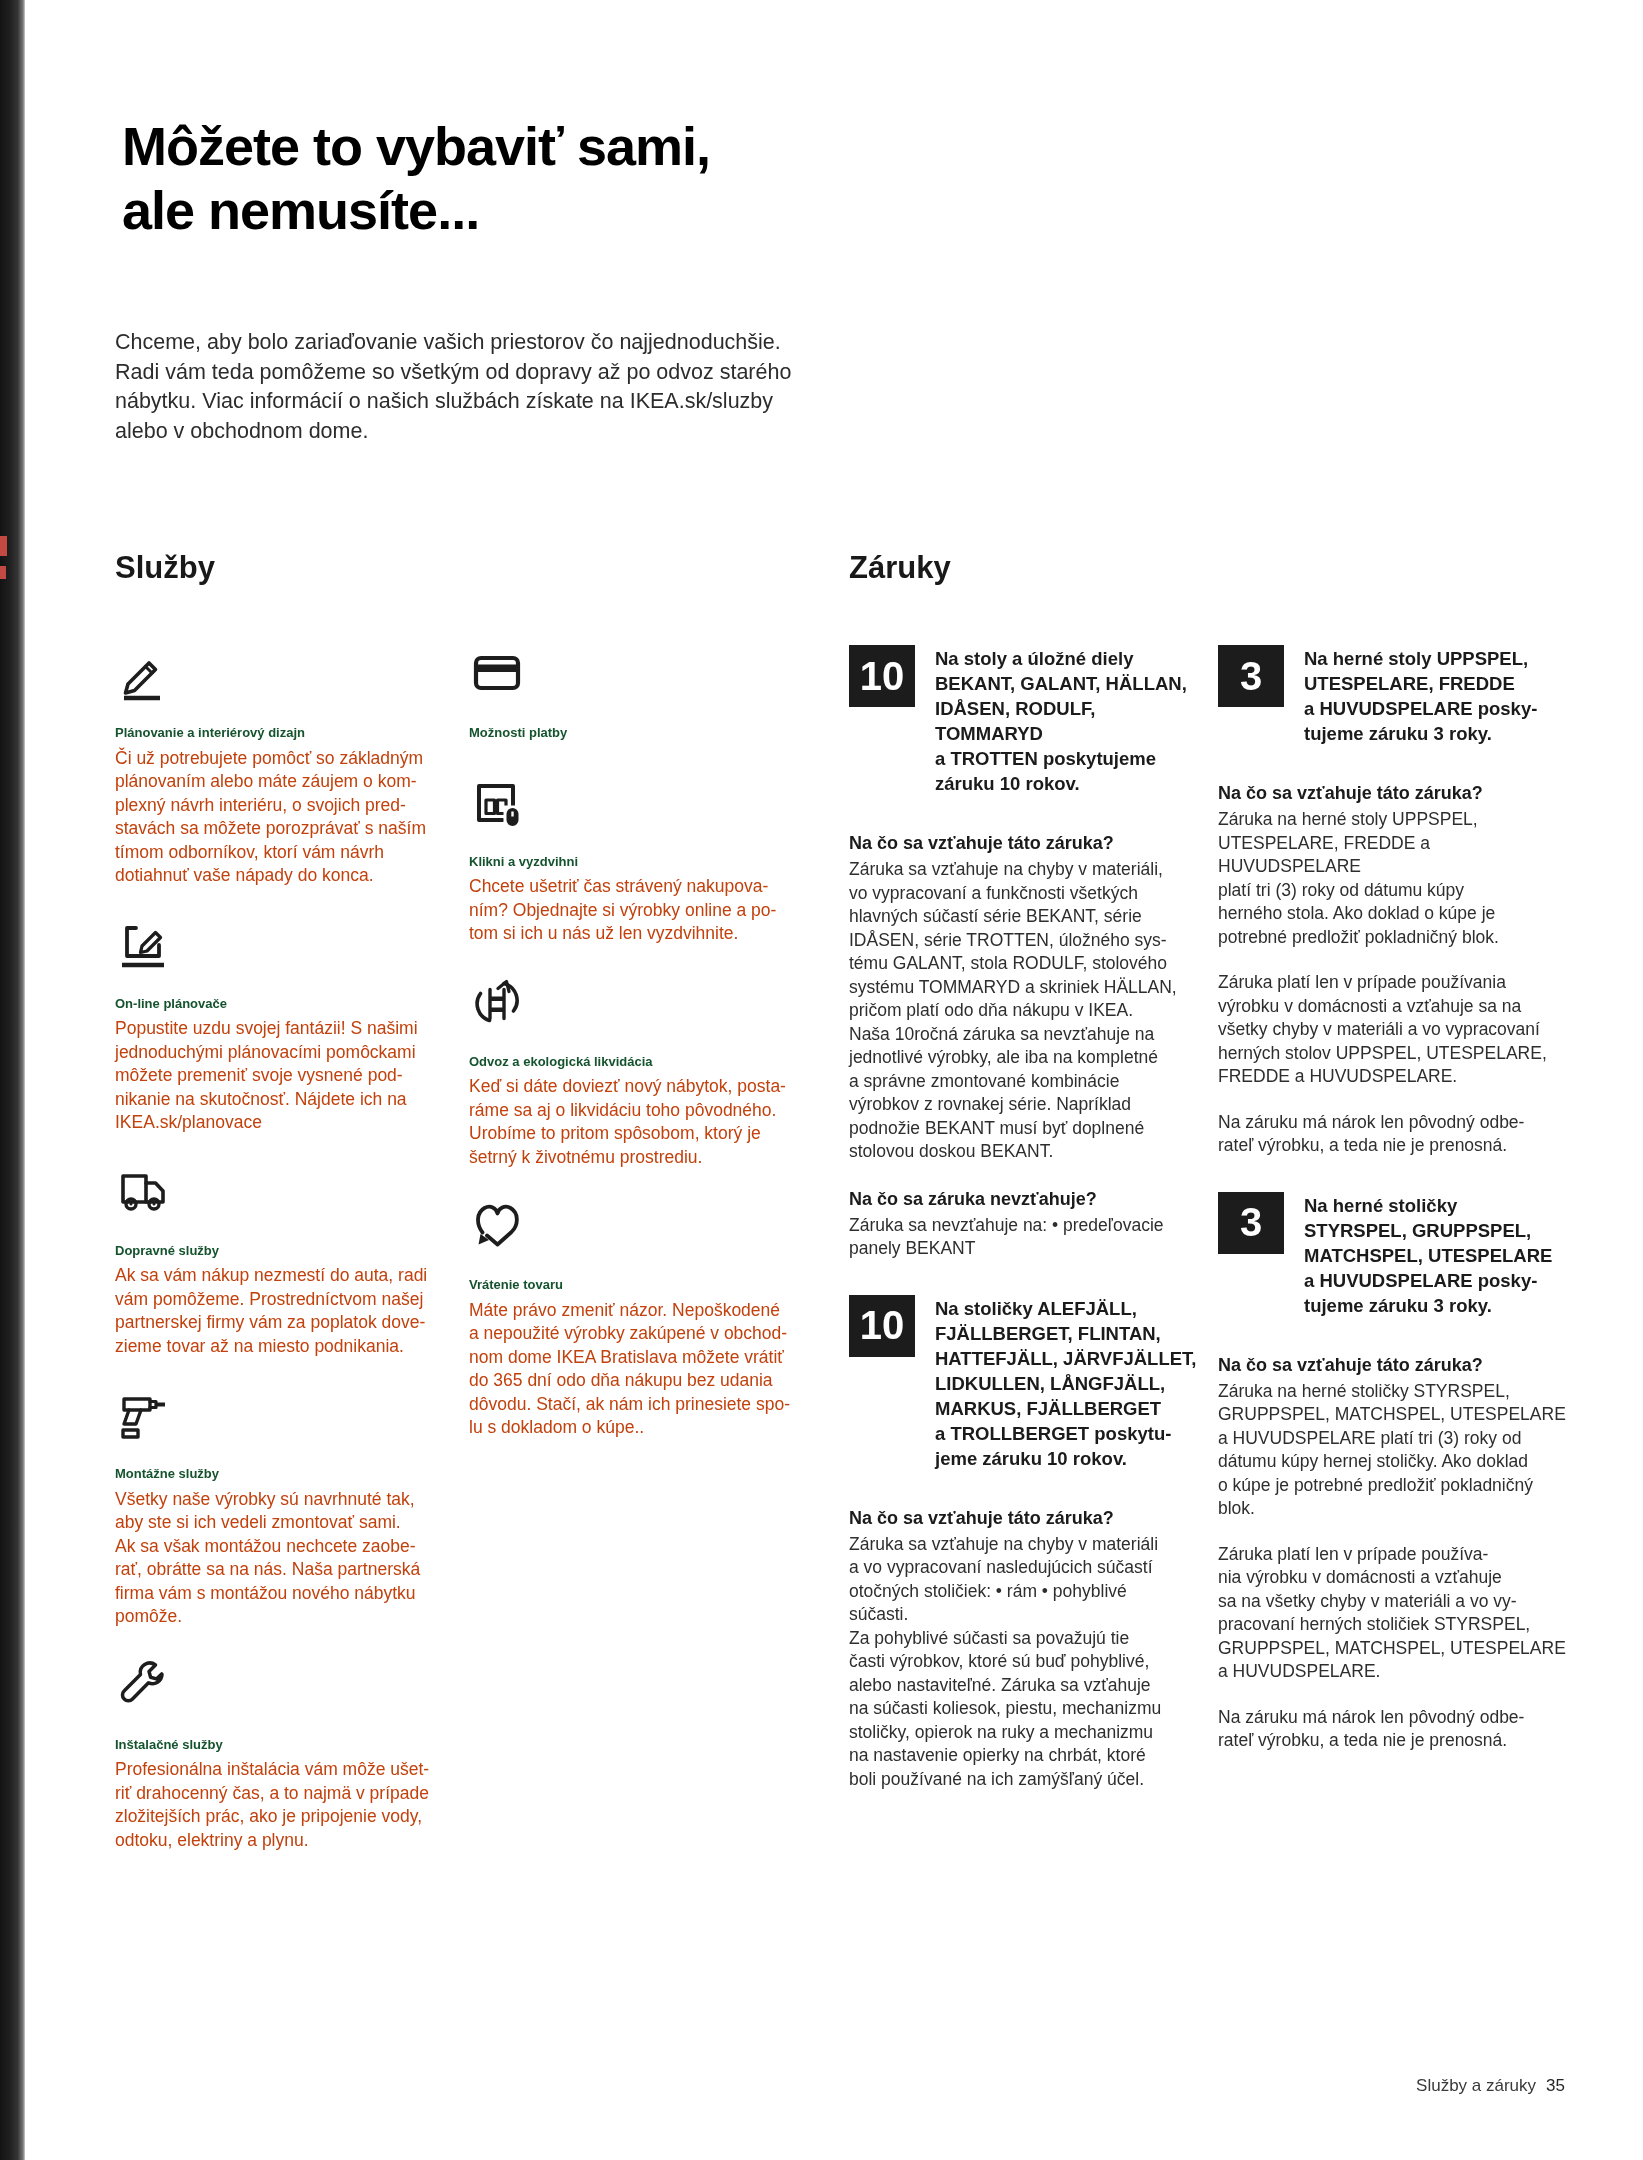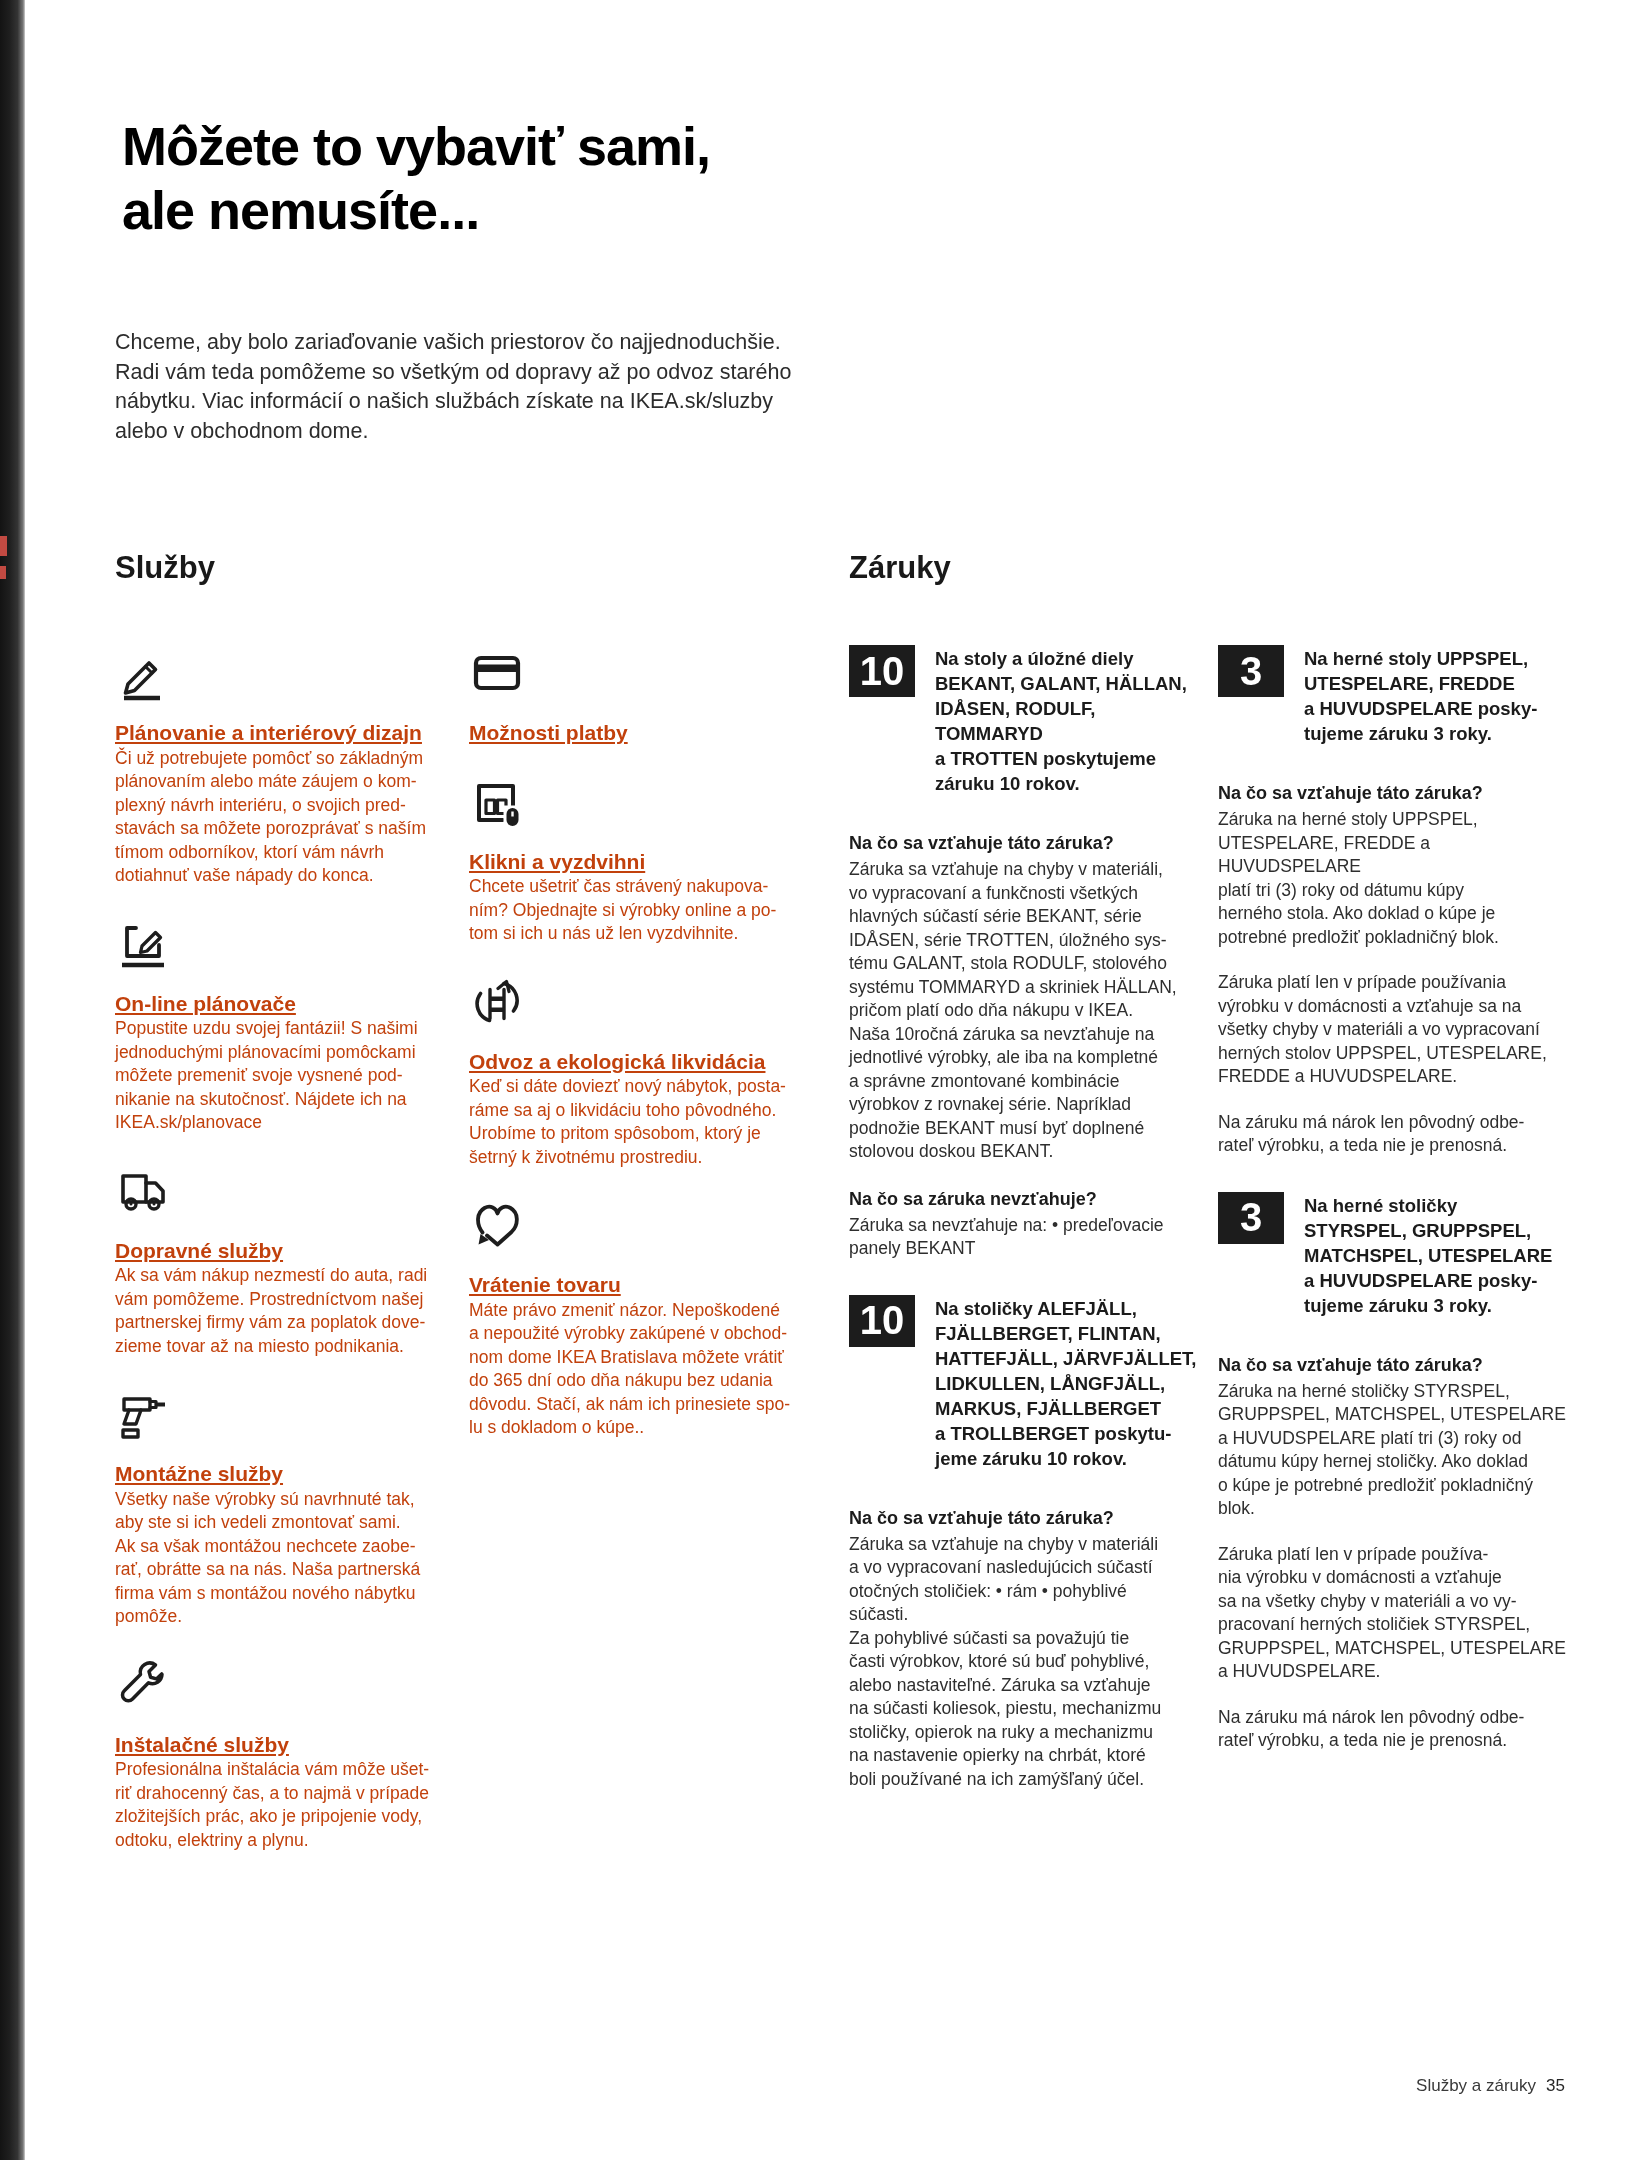--- a/index.html
+++ b/index.html
@@ -23,26 +23,26 @@
 
   .col{position:absolute;top:645px;}
   .col.svc0{left:115px;width:352px}
   .col.svc1{left:469px;width:352px}
   .col.war0{left:849px;width:352px}
   .col.war1{left:1218px;width:352px}
 
   .svc-block{margin-bottom:28px;}
   .svc-icon{height:56px;margin-bottom:20px;}
   .svc-icon svg{width:56px;height:56px;display:block}
-  .svc-title{font-size:21px;font-weight:700;line-height:24.5px;color:#c2410c;margin-bottom:1px;text-decoration:underline;}
+  .svc-title{font-size:13px;font-weight:700;line-height:24.5px;color:#14532d;margin-bottom:1px;}
   .svc-body{font-size:17.5px;line-height:23.5px;color:#c2410c;}
 
   .badge-row{display:flex;gap:20px;margin:0 0 34px 0;}
   .badge-row.mt{margin-top:34px;}
-  .badge{width:66px;height:52px;background:#1c1c1c;color:#fff;display:flex;align-items:center;
+  .badge{width:66px;height:62px;background:#1c1c1c;color:#fff;display:flex;align-items:center;
     justify-content:center;font-size:40px;font-weight:700;flex:0 0 66px;}
   .badge-text{font-size:18.5px;font-weight:700;line-height:25px;color:#1b1b1b;padding-top:1px;}
   .w-sub{font-size:18px;font-weight:700;line-height:26px;color:#1b1b1b;margin-bottom:2px;}
   .w-para{font-size:17.5px;line-height:23.5px;color:#2e2e2e;margin-bottom:22px;}
 
   .footer{position:absolute;top:2076px;right:78px;font-size:17px;color:#3a3a3a;}
   .footer .num{margin-left:10px;color:#262626;}
 </style>
 </head>
 <body>

